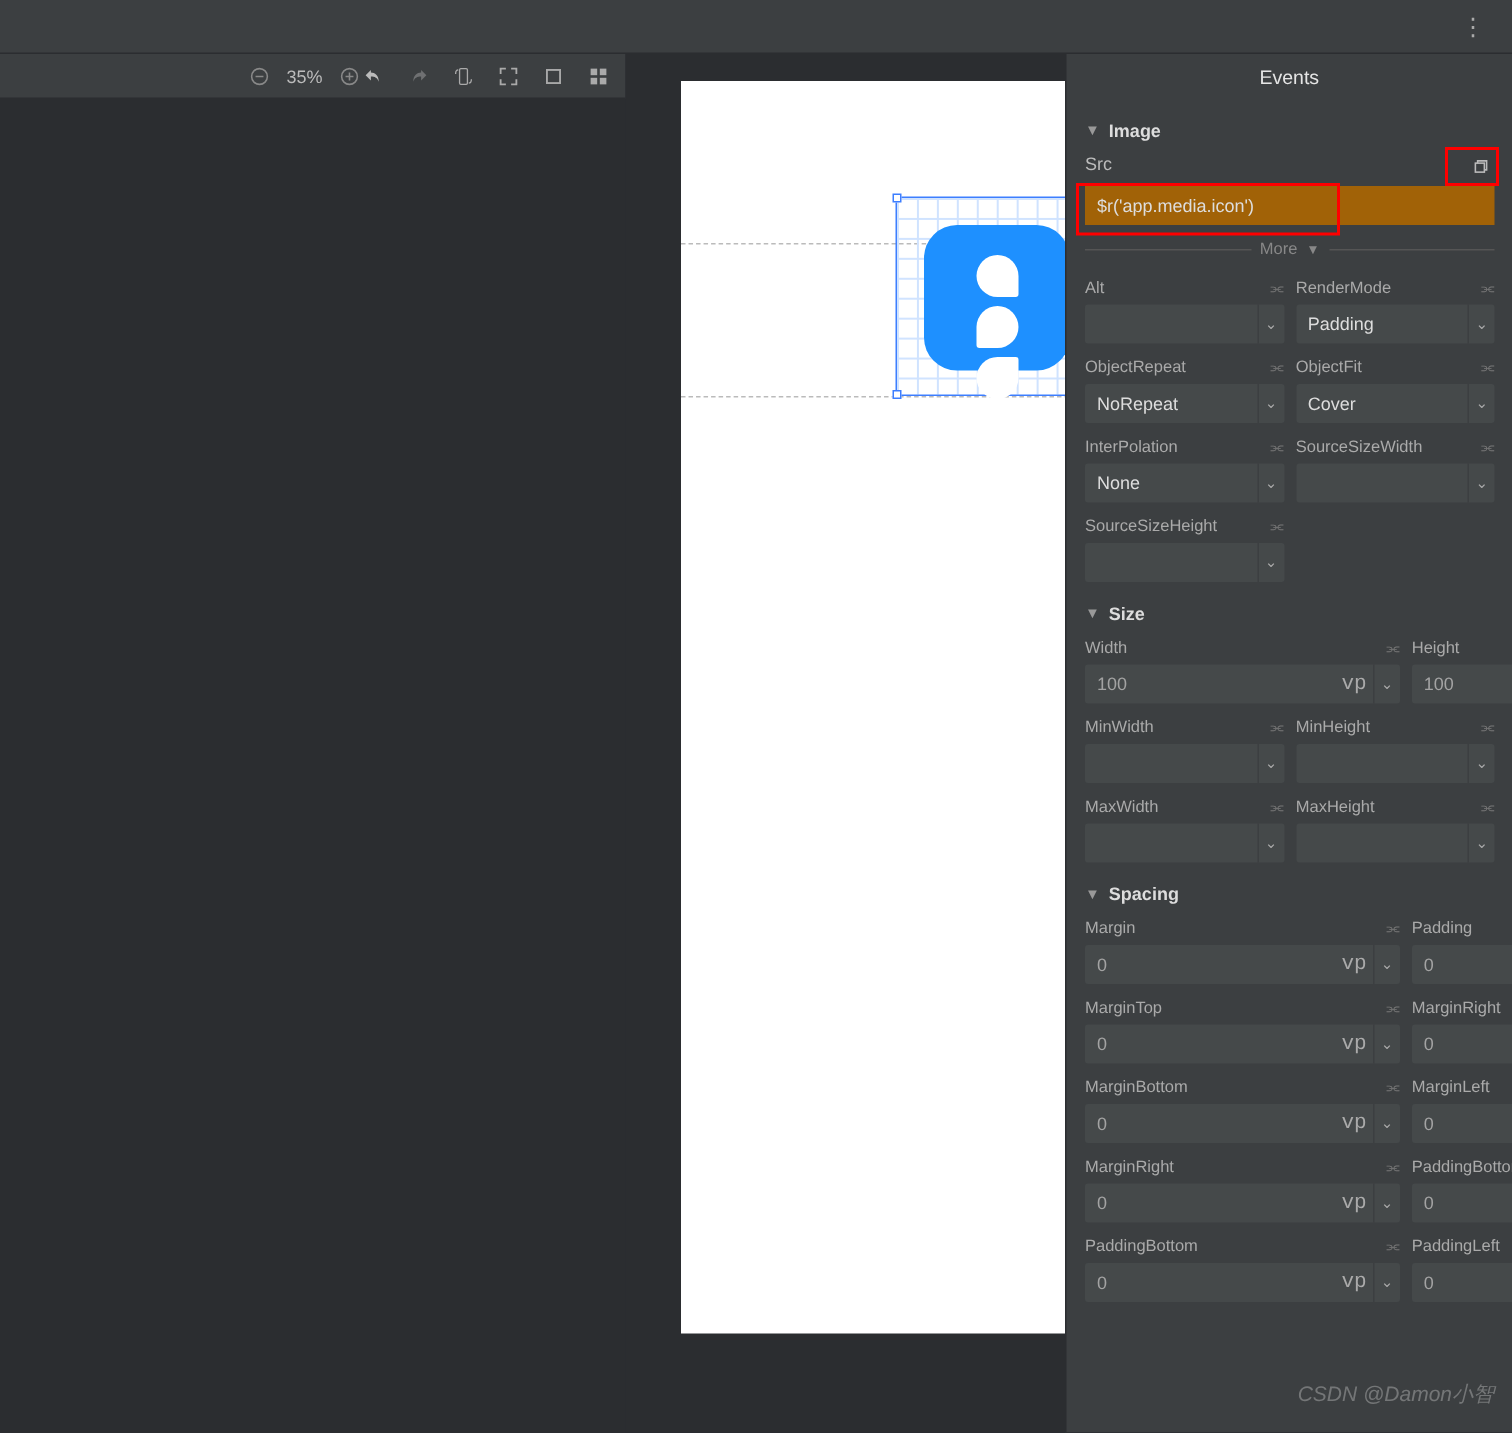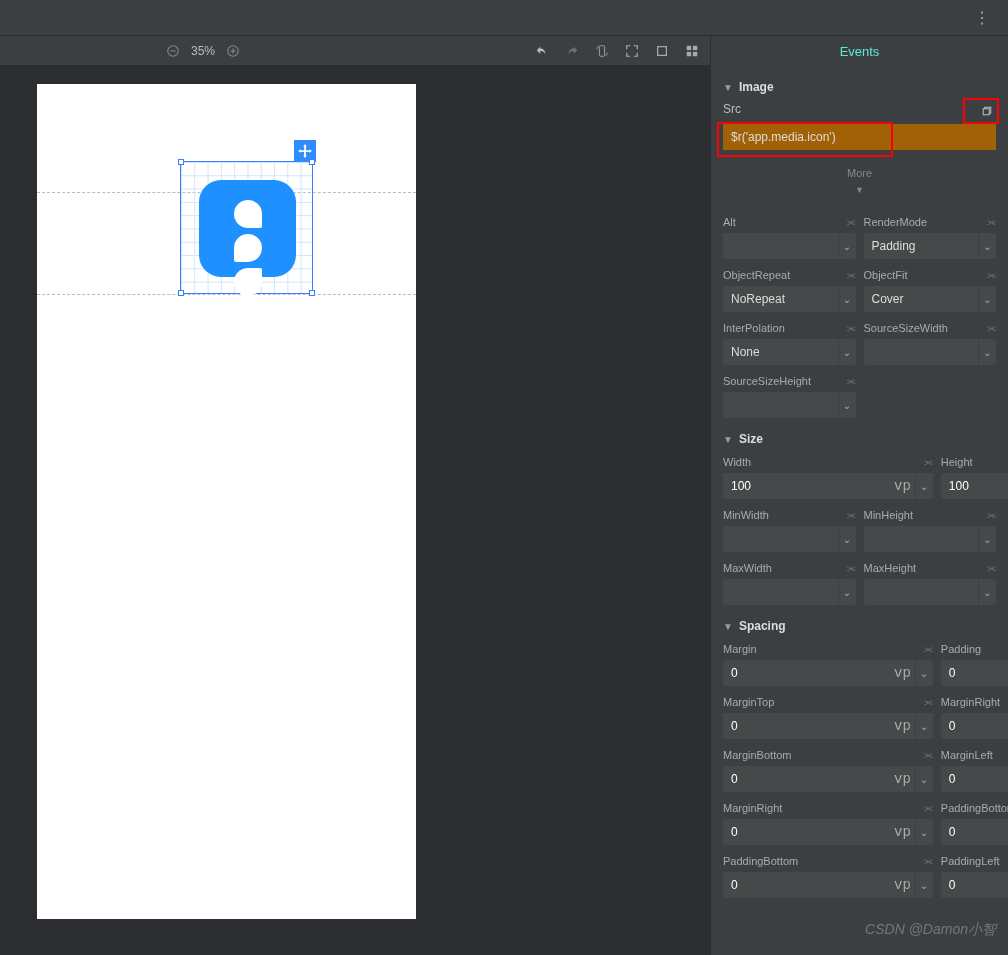--- a/index.html
+++ b/index.html
@@ -3,21 +3,21 @@
   <meta charset="utf-8">
   <style>
     * { box-sizing: border-box; margin: 0; padding: 0; font-family: -apple-system, BlinkMacSystemFont, "Segoe UI", sans-serif; }
     body { background: #2b2d30; width: 1008px; height: 955px; overflow: hidden; color: #bbb; font-size: 12px; position: relative; }
     
     .topbar { height: 36px; background: #3c3f41; border-bottom: 1px solid #2b2d30; display: flex; justify-content: flex-end; align-items: center; padding-right: 18px; }
     .more-dots { color: #aaa; font-size: 16px; cursor: pointer; }
     
     .main { display: flex; height: calc(100% - 36px); }
     
-    .canvas-panel { flex: 1; display: flex; flex-direction: column; overflow: hidden; }
+    .canvas-panel { flex: 1; display: flex; flex-direction: row; overflow: hidden; }
     .canvas-toolbar { height: 30px; background: #3c3f41; display: flex; align-items: center; padding: 0 10px; justify-content: space-between; border-bottom: 1px solid #2b2d30; }
     .zoom-group { display: flex; align-items: center; gap: 10px; margin-left: 155px; }
     .tb-icon { color: #888; cursor: pointer; display: inline-flex; align-items: center; justify-content: center; width: 16px; height: 16px;}
     .zoom-text { color: #bbb; font-size: 12px; }
     .tb-right { display: flex; gap: 14px; align-items: center; }
     
     .canvas-area { flex: 1; background: #2b2d30; position: relative; padding-top: 18px; padding-left: 37px; }
     .artboard { width: 379px; height: 835px; background: #fff; position: relative; }
     .selected-obj { position: absolute; left: 143px; top: 77px; width: 133px; height: 133px; border: 1px solid #3d7eff; background-image: 
       linear-gradient(#d0e3ff 1px, transparent 1px), linear-gradient(90deg, #d0e3ff 1px, transparent 1px);
@@ -27,46 +27,46 @@
     .sel-handle.bl { bottom: -3px; left: -3px; } .sel-handle.br { bottom: -3px; right: -3px; }
     .move-badge { position: absolute; top: -22px; right: -4px; width: 22px; height: 22px; background: #2d8cff; display: flex; align-items: center; justify-content: center; }
     .move-badge svg { width: 14px; height: 14px; }
     .hguide { position: absolute; left: 0; right: 0; border-top: 1px dashed #bbb; }
     .app-icon { position: absolute; left: 18px; top: 18px; width: 97px; height: 97px; background: #1e90ff; border-radius: 22px; display: flex; flex-wrap: wrap; align-items: center; justify-content: center; gap: 6px; padding: 20px; }
     .petal { width: 28px; height: 28px; background: #fff; border-radius: 50% 50% 2px 50%; }
     .petal:nth-child(2){ transform: rotate(90deg);} .petal:nth-child(3){ transform: rotate(-90deg);} .petal:nth-child(4){ transform: rotate(180deg);}
     
     .right-panel { width: 298px; background: #3c3f41; display: flex; flex-direction: column; border-left: 1px solid #2b2d30; }
     .tabs { display: flex; height: 30px; }
-    .tab { flex: 1; display: flex; align-items: center; justify-content: center; color: #5eead4; cursor: pointer; font-size: 13px; }
+    .tab { flex: 1; display: flex; align-items: center; justify-content: center; color: #e5e5e5; cursor: pointer; font-size: 13px; }
     .tab.active { color: #ddd; border-bottom: 2px solid #3d7eff; }
     .scroll { flex: 1; overflow-y: auto; padding: 0 12px 20px; }
     .scroll::-webkit-scrollbar { width: 8px; } .scroll::-webkit-scrollbar-thumb { background: #555; }
     
     .section-hdr { display: flex; align-items: center; gap: 6px; margin: 14px 0 8px; font-weight: 600; color: #ddd; font-size: 12px; cursor: pointer; }
     .section-hdr .tri { font-size: 10px; color: #999; }
     
     .field-row { display: flex; gap: 8px; margin-bottom: 8px; }
     .field { flex: 1; display: flex; flex-direction: column; gap: 3px; }
     .f-label { display: flex; justify-content: space-between; align-items: center; color: #aaa; font-size: 11px; height: 16px;}
     .link-icn { color: #777; font-size: 10px; cursor: pointer; }
     .f-control { height: 26px; background: #45494a; display: flex; align-items: center; border-radius: 2px; }
-    .f-input { flex: 1; min-width: 0; background: transparent; border: none; color: #ffffff; padding: 0 8px; font-size: 12px; outline: none; }
+    .f-input { flex: 1; min-width: 0; background: transparent; border: none; color: #a3a3a3; padding: 0 8px; font-size: 12px; outline: none; }
     .f-sel { flex: 1; padding-left: 8px; color: #ddd; font-size: 12px; }
     .f-suffix { color: #aaa; font-size: 14px; padding-right: 4px; font-family: Liberation Mono, monospace; }
     .f-chev { width: 18px; height: 100%; display: flex; align-items: center; justify-content: center; color: #aaa; font-size: 10px; border-left: 1px solid #3c3f41; cursor: pointer; }
     
     .src-field { margin-bottom: 10px; position: relative; }
     .src-top { display: flex; justify-content: space-between; margin-bottom: 4px; }
     .toggle-btn { width: 18px; height: 18px; display: flex; align-items: center; justify-content: center; color: #999; cursor: pointer; }
     .src-val { height: 26px; background: #a16207; color: #ddd; padding: 0 8px; display: flex; align-items: center; font-size: 12px; }
     .hl1 { position: absolute; border: 2px solid #ff0000; top: -4px; right: -3px; width: 36px; height: 26px; }
     .hl2 { position: absolute; border: 2px solid #ff0000; top: 20px; left: -6px; width: 176px; height: 35px; }
     
-    .more-div { display: flex; align-items: center; gap: 6px; color: #888; margin: 6px 0 12px; font-size: 11px; flex-direction: column; }
+    .more-div { display: flex; align-items: center; gap: 6px; color: #888; margin: 6px 0 12px; font-size: 11px; }
     .more-div::before, .more-div::after { content: ""; flex: 1; border-top: 1px solid #555; }
     
     .watermark { position: absolute; bottom: 16px; right: 12px; color: rgba(220,220,220,0.35); font-size: 14px; font-style: italic; pointer-events: none; }
   </style>
 </head>
 <body>
 
 <div class="topbar">
   <span class="more-dots">⋮</span>
 </div>

